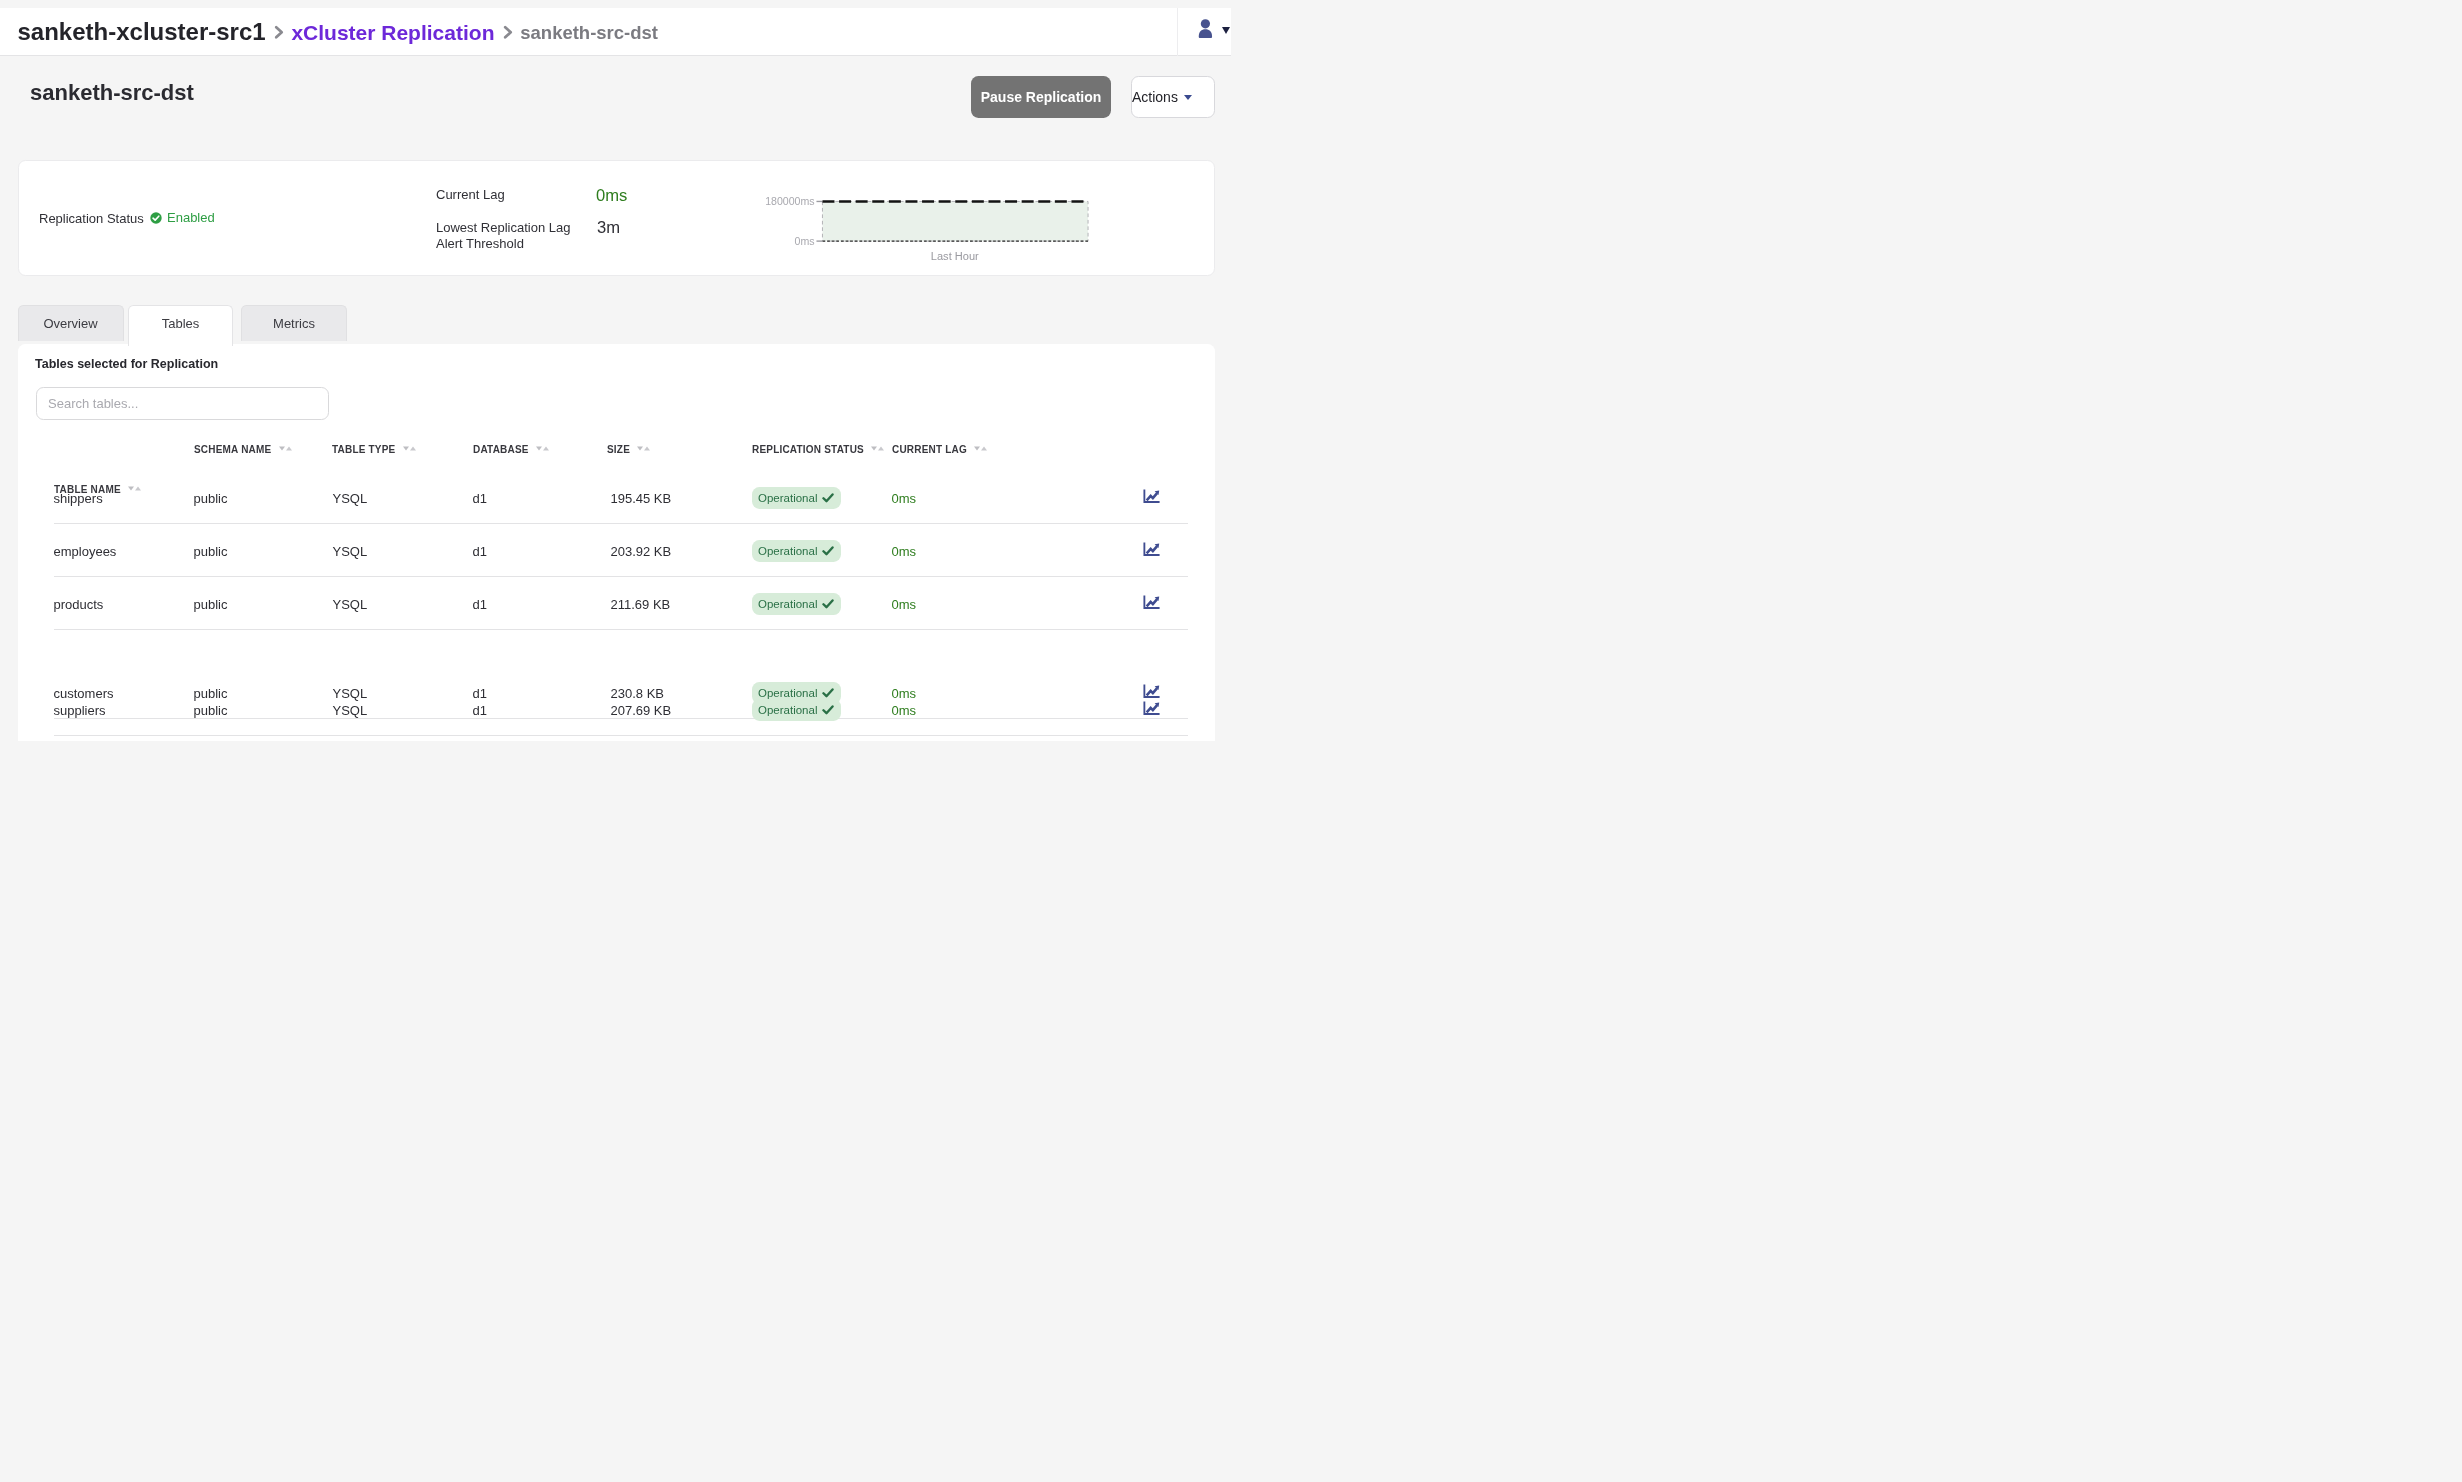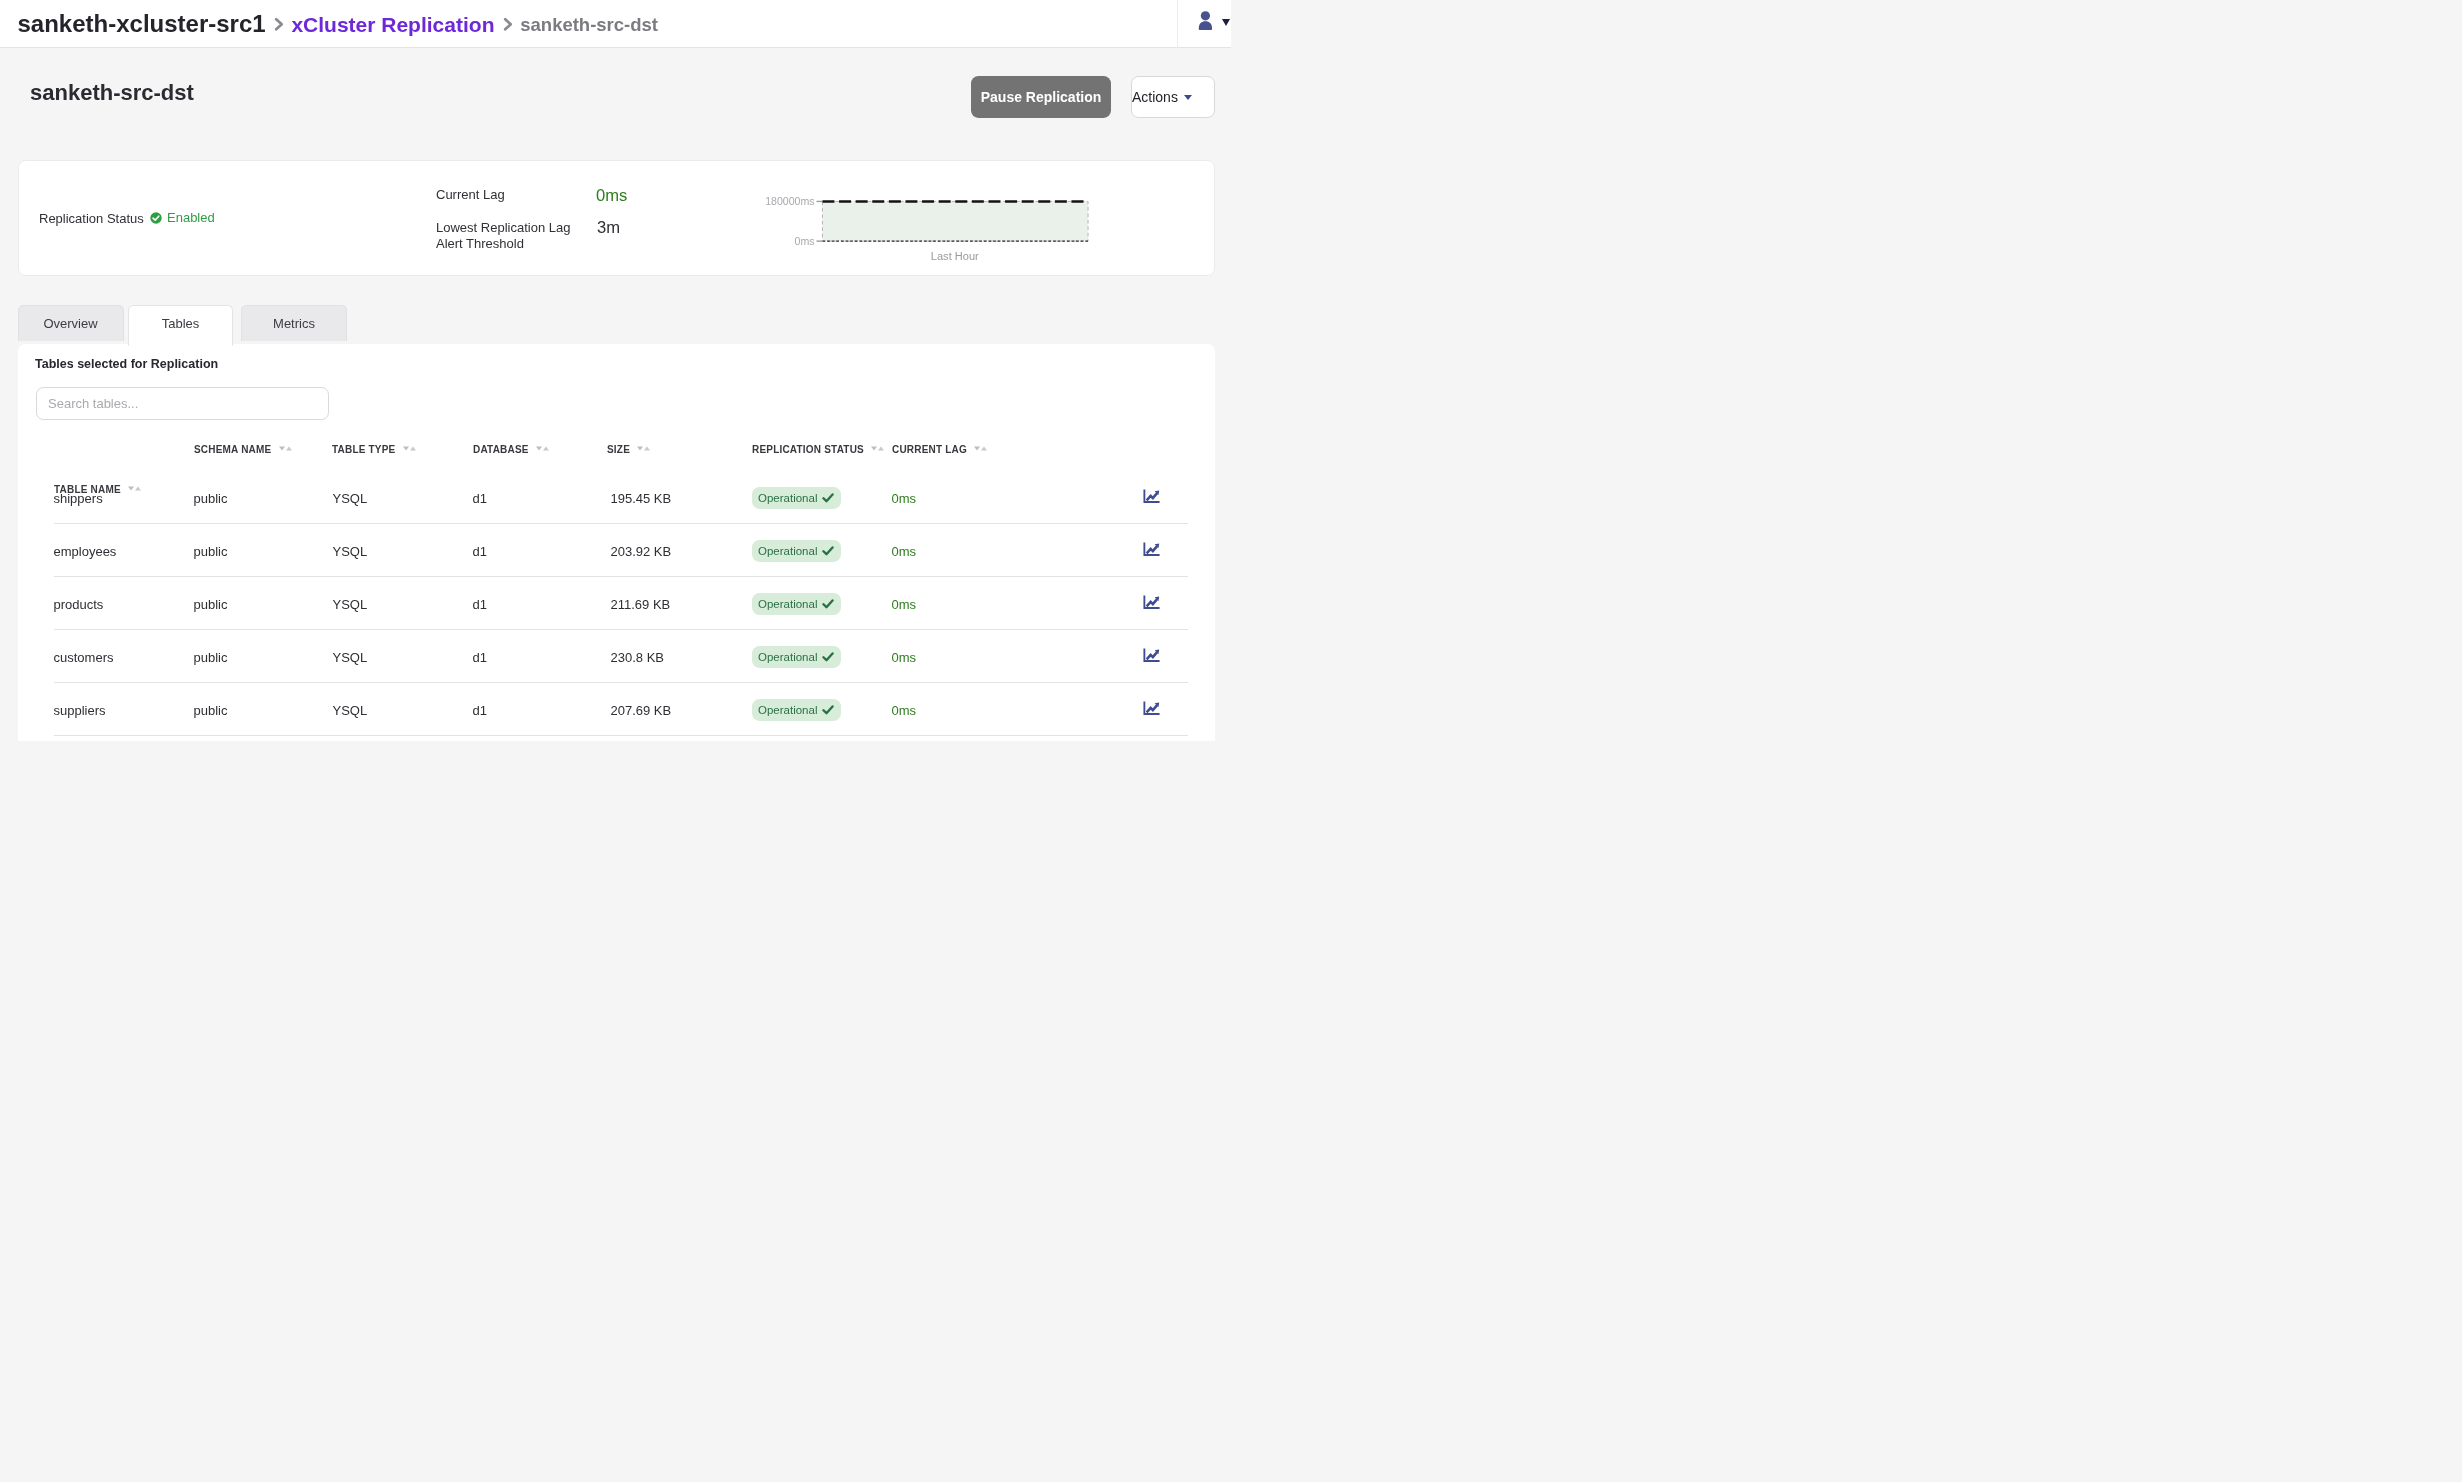--- a/index.html
+++ b/index.html
@@ -1,21 +1,21 @@
 <!DOCTYPE html>
 <html style="font-size:14.8px"><head>
 <meta charset="utf-8">
 <style>
 * { margin:0; padding:0; box-sizing:border-box; }
 html,body { width:1231px; height:741px; }
 body { font-family:"Liberation Sans", sans-serif; background:#f5f5f5; position:relative; overflow:hidden; }
 .abs { position:absolute; }
 
 
-.topbar { position:absolute; left:0; top:0; width:1231px; height:48px; background:#fff; border-bottom:0.9px solid #e4e4e6;text-align:right; }
+.topbar { position:absolute; left:0; top:8px; width:1231px; height:48px; background:#fff; border-bottom:0.9px solid #e4e4e6;text-align:right; }
 .crumbs { position:absolute; left:17.5px; top:0; height:48px; display:flex; align-items:center; }
 .c1 { font-size:24px; font-weight:700; color:#24242a; letter-spacing:0; }
 .csep { margin:0 7.4px; display:flex; align-items:center; }
 .c2 { font-size:21px; font-weight:700; color:#6d28d9; position:relative; top:1.4px; }
 .c3 { font-size:18.5px; font-weight:700; color:#7b7b81; position:relative; top:1.4px; }
 .vline { position:absolute; left:1177px; top:0; width:0.9px; height:48px; background:#ededef; }
 .usr { position:absolute; left:1198px; top:11px; }
 .ucaret { position:absolute; left:1222px; top:19px; width:0; height:0; border-left:4.2px solid transparent; border-right:4.2px solid transparent; border-top:7px solid #1c2040; }
 
 
@@ -200,21 +200,21 @@
         <path d="M1.5 5.8 L4.8 9 L11.5 1.6" fill="none" stroke="#2a7046" stroke-width="2.6" stroke-linecap="round" stroke-linejoin="round"></path>
       </svg></span>
   <span class="lag">0ms</span>
   <span class="cicon"><svg width="17.5" height="14.8" viewBox="0 0 19 16">
    <path d="M1.5 0.5 V14 H18" fill="none" stroke="#3f4c90" stroke-width="2"></path>
    <path d="M4 12.2 L8.3 7.4 L10.7 9.8 L15.3 4.3" fill="none" stroke="#3f4c90" stroke-width="2.8"></path>
    <path d="M12.6 2.2 L17.6 1.4 L16.9 6.4 Z" fill="#3f4c90"></path>
   </svg></span>
   <span class="sep"></span>
 </div>
-<div class="row" style="top:630px;">
+<div class="row" style="top:666px;">
   <span class="cell" style="left:36px;">customers</span>
   <span class="cell" style="left:176px;">public</span>
   <span class="cell" style="left:315px;">YSQL</span>
   <span class="cell" style="left:455px;">d1</span>
   <span class="cell" style="left:593px;">230.8 KB</span>
   <span class="badge">Operational <svg width="12" height="10" viewBox="0 0 13 11">
         <path d="M1.5 5.8 L4.8 9 L11.5 1.6" fill="none" stroke="#2a7046" stroke-width="2.6" stroke-linecap="round" stroke-linejoin="round"></path>
       </svg></span>
   <span class="lag">0ms</span>
   <span class="cicon"><svg width="17.5" height="14.8" viewBox="0 0 19 16">

